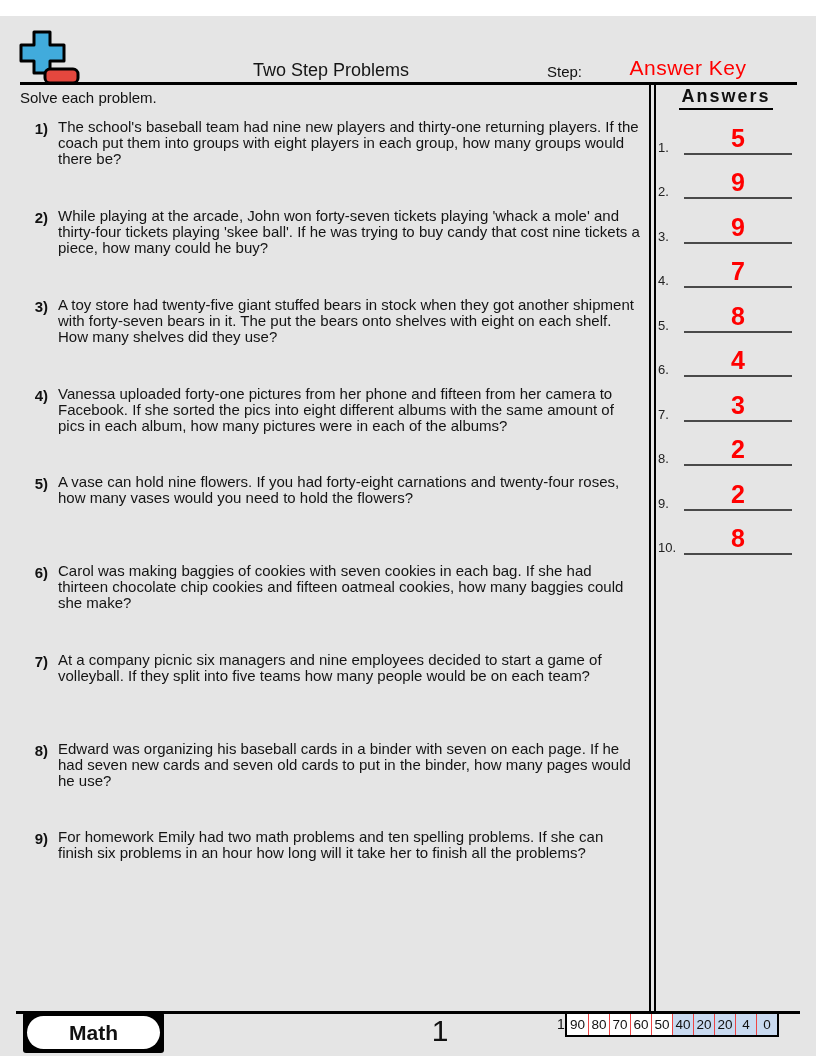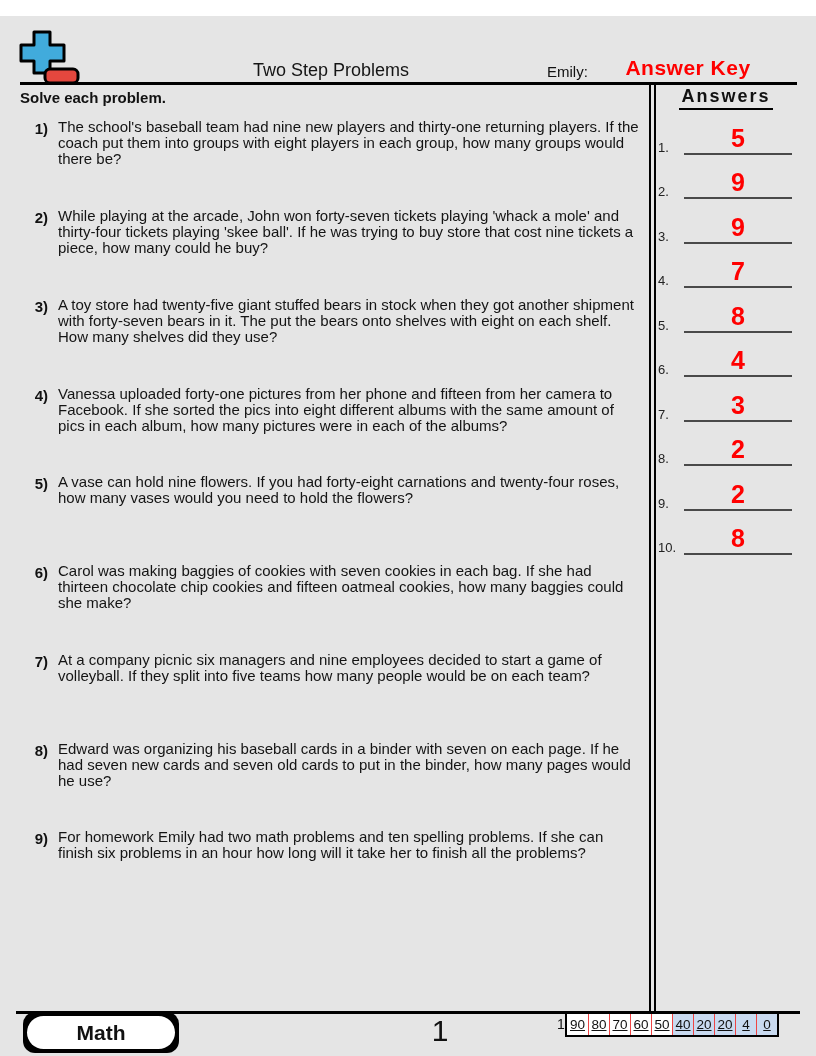--- a/index.html
+++ b/index.html
@@ -5,23 +5,23 @@
   * { margin:0; padding:0; box-sizing:border-box; }
   html,body { background:#fff; }
   body { font-family:"Liberation Sans", sans-serif; color:#111; }
   .page { position:relative; width:816px; height:1056px; background:#e5e5e5; overflow:hidden; margin:16px auto; }
 
   
   .logo { position:absolute; left:18px; top:12px; width:64px; height:60px; }
   .title { position:absolute; left:181px; top:44px; width:300px; text-align:center; font-size:18px; color:#151515; }
   .name-label { position:absolute; left:547px; top:47px; font-size:15px; }
   .answer-key { position:absolute; left:608px; top:40px; width:160px; text-align:center;
-                font-size:21px; font-weight:bold; letter-spacing:.5px; color:var(--accent,#f00); }
+                font-size:21px; font-weight:normal; letter-spacing:.5px; color:var(--accent,#f00); }
   .head-line { position:absolute; left:20px; top:66px; width:777px; height:3px; background:#000; }
-  .instruction { position:absolute; left:20px; top:73px; font-size:15px; font-weight:bold; }
+  .instruction { position:absolute; left:20px; top:73px; font-size:15px; font-weight:normal; }
 
   
   .divider { position:absolute; left:649px; top:67px; height:929px; width:7px;
              border-left:2px solid #000; border-right:2px solid #000; }
 
   
   .answers-head { position:absolute; left:655px; top:70px; width:142px; text-align:center; }
   .answers-head span { font-size:18px; font-weight:bold; letter-spacing:2px;
                        border-bottom:2px solid #000; padding:12px 2px 2px 2px; }
   .ans-row { position:absolute; left:658px; width:134px; height:30px; display:flex; align-items:flex-end; }
@@ -31,44 +31,44 @@
              line-height:1; padding-bottom:2px; }
 
   
   .problem { position:absolute; left:20px; width:622px; display:flex; }
   .p-num { flex:none; width:28px; margin-right:10px; text-align:right; font-weight:bold;
            font-size:15px; line-height:19.5px; }
   .p-text { flex:1; font-size:15px; line-height:16px; color:#141414; }
 
   
   .footer-line { position:absolute; left:16px; top:995px; width:784px; height:2.5px; background:#000; }
-  .math-badge { position:absolute; left:23px; top:996px; width:156px; height:41px; background:#000;
-                border-radius:12px; display:flex; }
+  .math-badge { position:absolute; left:23px; top:996px; width:141px; height:41px; background:#000;
+                border-radius:3px; display:flex; }
   .math-pill { flex:1; margin:4px; background:#fff; border-radius:17px; display:flex;
                align-items:center; justify-content:center; font-size:21px; font-weight:bold; }
   .website { position:absolute; left:173px; top:1011px; font-size:17px; color:#101010; }
   .page-num { position:absolute; left:400px; top:998px; width:80px; text-align:center; font-size:30px; }
   .score-label { position:absolute; left:543px; top:1000px; width:42px; text-align:right; font-size:14px; }
-  .score-table { position:absolute; left:565px; top:996px; display:flex; border:2px solid #000; background:#fff;text-decoration:underline; }
+  .score-table { position:absolute; left:565px; top:996px; display:flex; border:2px solid #000; background:#fff; }
   .score-cell { width:21px; height:21px; display:flex; align-items:center; justify-content:center;
                 font-size:13.5px; border-left:1px solid #ef4444; }
   .score-cell:first-child { border-left:none; }
   .score-cell.hl { background:var(--hl,#c9daf0); }
 </style>
 </head>
 <body>
 
 <div class="page">
 
   <svg class="logo" viewBox="0 0 64 58" aria-hidden="true">
     <path id="logo-plus" d="M16 3 h16 v13 h14 v16 h-14 v12 h-16 v-12 H3 V16 h13 z" fill="#41abdc" stroke="#000" stroke-width="3" stroke-linejoin="round"></path>
     <rect id="logo-minus" x="27" y="40" width="33" height="14" rx="5" fill="#e4473e" stroke="#000" stroke-width="3"></rect>
   </svg>
   <div class="title">Two Step Problems</div>
-  <div class="name-label">Emily:</div>
+  <div class="name-label">Step:</div>
   <div class="answer-key">Answer Key</div>
   <div class="head-line"></div>
   <div class="instruction">Solve each problem.</div>
 
   <div class="divider"></div>
 
   <div class="answers-head">
     <span>Answers</span>
   </div>
 
@@ -112,21 +112,21 @@
     <span class="ans-num">10.</span>
     <div class="ans-line"><span class="ans-val">8</span></div>
   </div>
 
   <div class="problem" style="top:103px">
     <span class="p-num">1)</span>
     <div class="p-text">The school's baseball team had nine new players and thirty-one returning players. If the coach put them into groups with eight players in each group, how many groups would there be?</div>
   </div>
   <div class="problem" style="top:192px">
     <span class="p-num">2)</span>
-    <div class="p-text">While playing at the arcade, John won forty-seven tickets playing 'whack a mole' and thirty-four tickets playing 'skee ball'. If he was trying to buy store that cost nine tickets a piece, how many could he buy?</div>
+    <div class="p-text">While playing at the arcade, John won forty-seven tickets playing 'whack a mole' and thirty-four tickets playing 'skee ball'. If he was trying to buy candy that cost nine tickets a piece, how many could he buy?</div>
   </div>
   <div class="problem" style="top:281px">
     <span class="p-num">3)</span>
     <div class="p-text">A toy store had twenty-five giant stuffed bears in stock when they got another shipment with forty-seven bears in it. The put the bears onto shelves with eight on each shelf. How many shelves did they use?</div>
   </div>
   <div class="problem" style="top:370px">
     <span class="p-num">4)</span>
     <div class="p-text">Vanessa uploaded forty-one pictures from her phone and fifteen from her camera to Facebook. If she sorted the pics into eight different albums with the same amount of pics in each album, how many pictures were in each of the albums?</div>
   </div>
   <div class="problem" style="top:458px">

